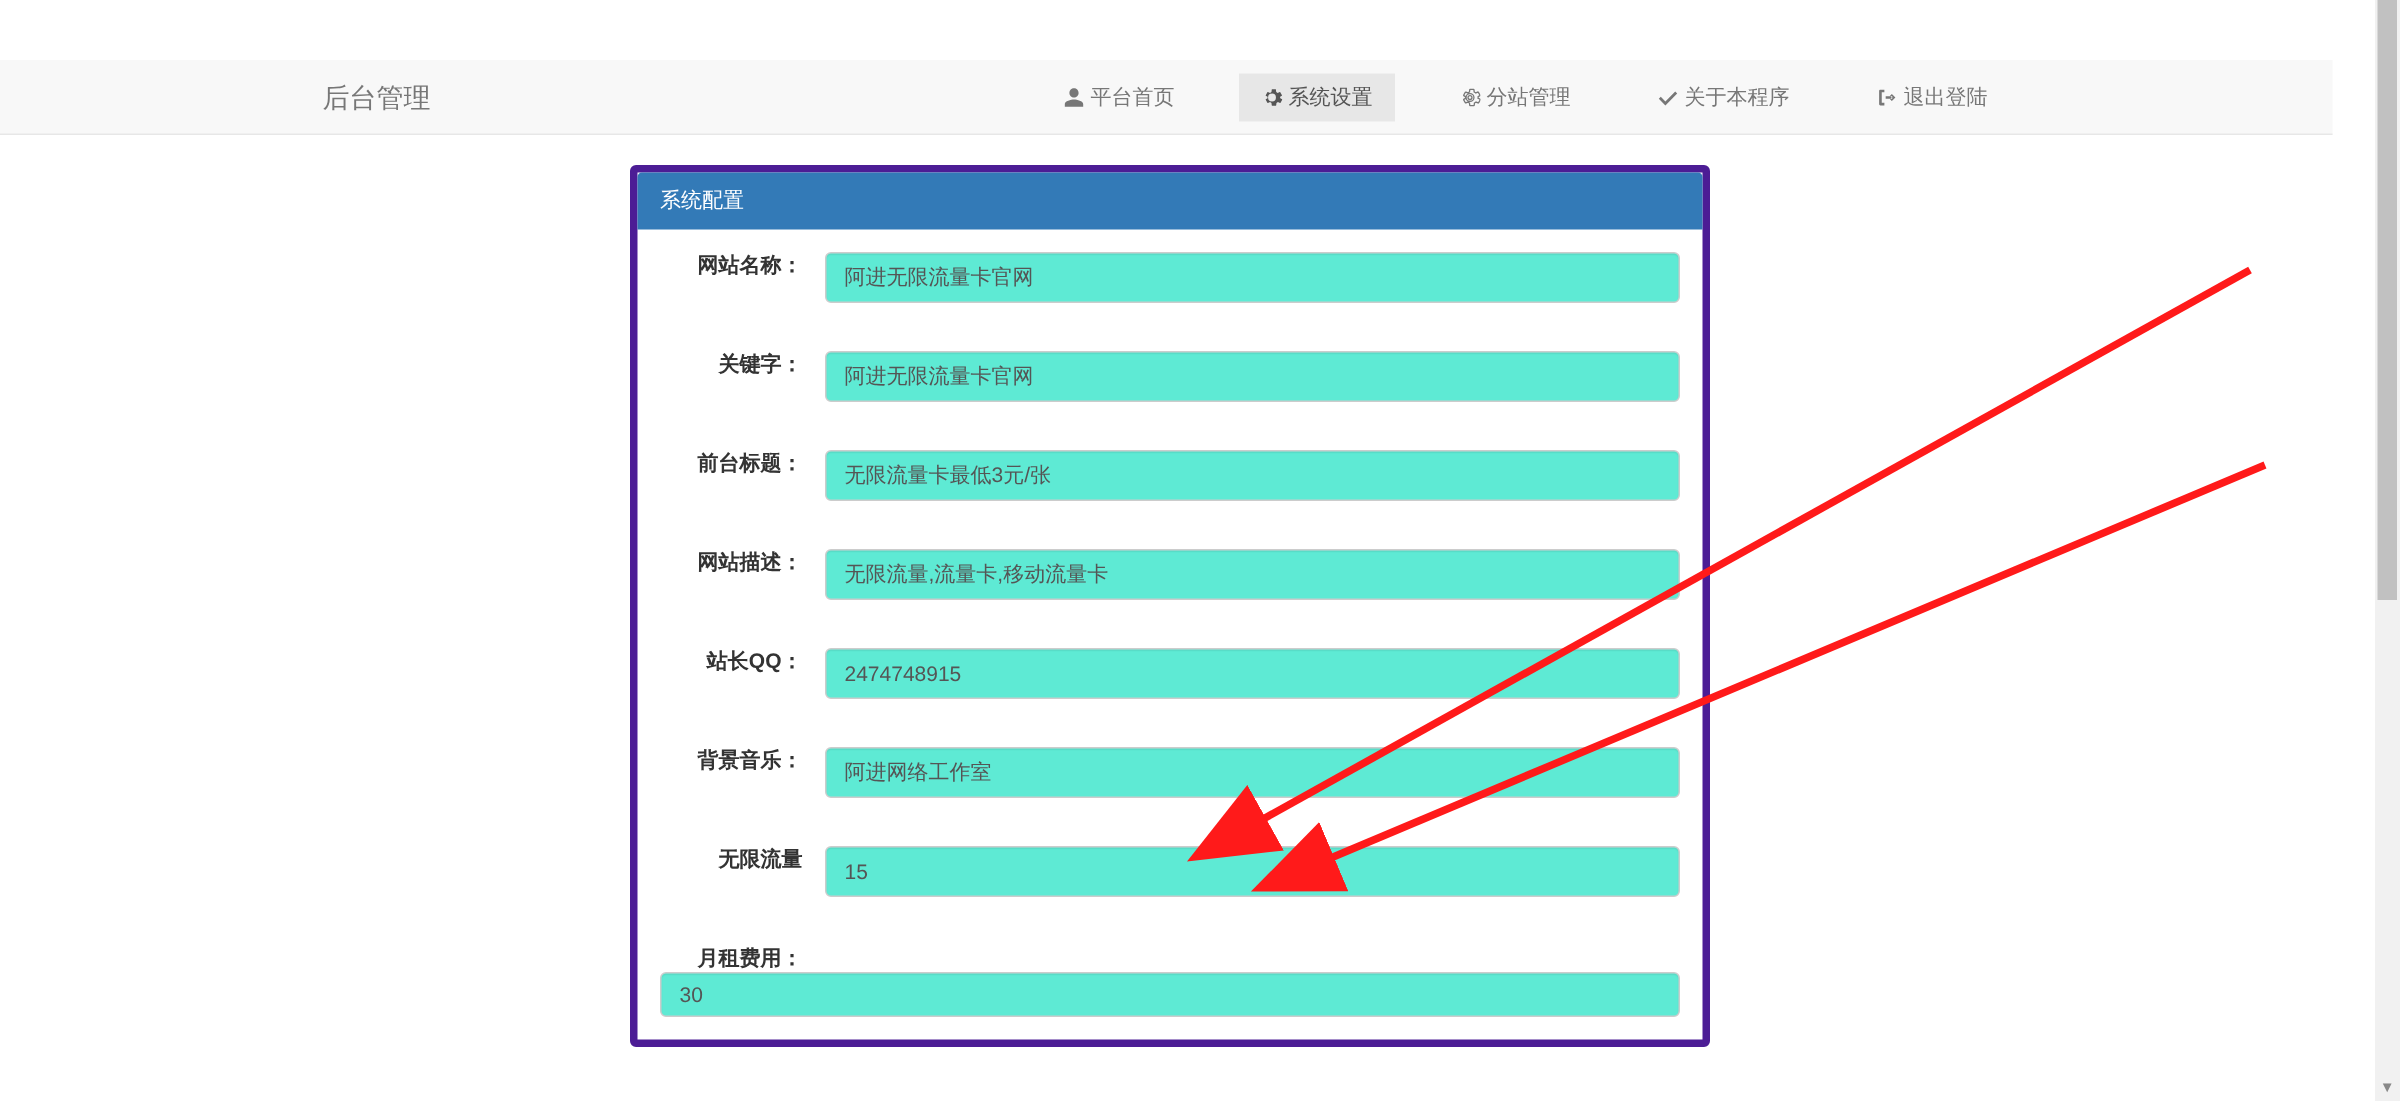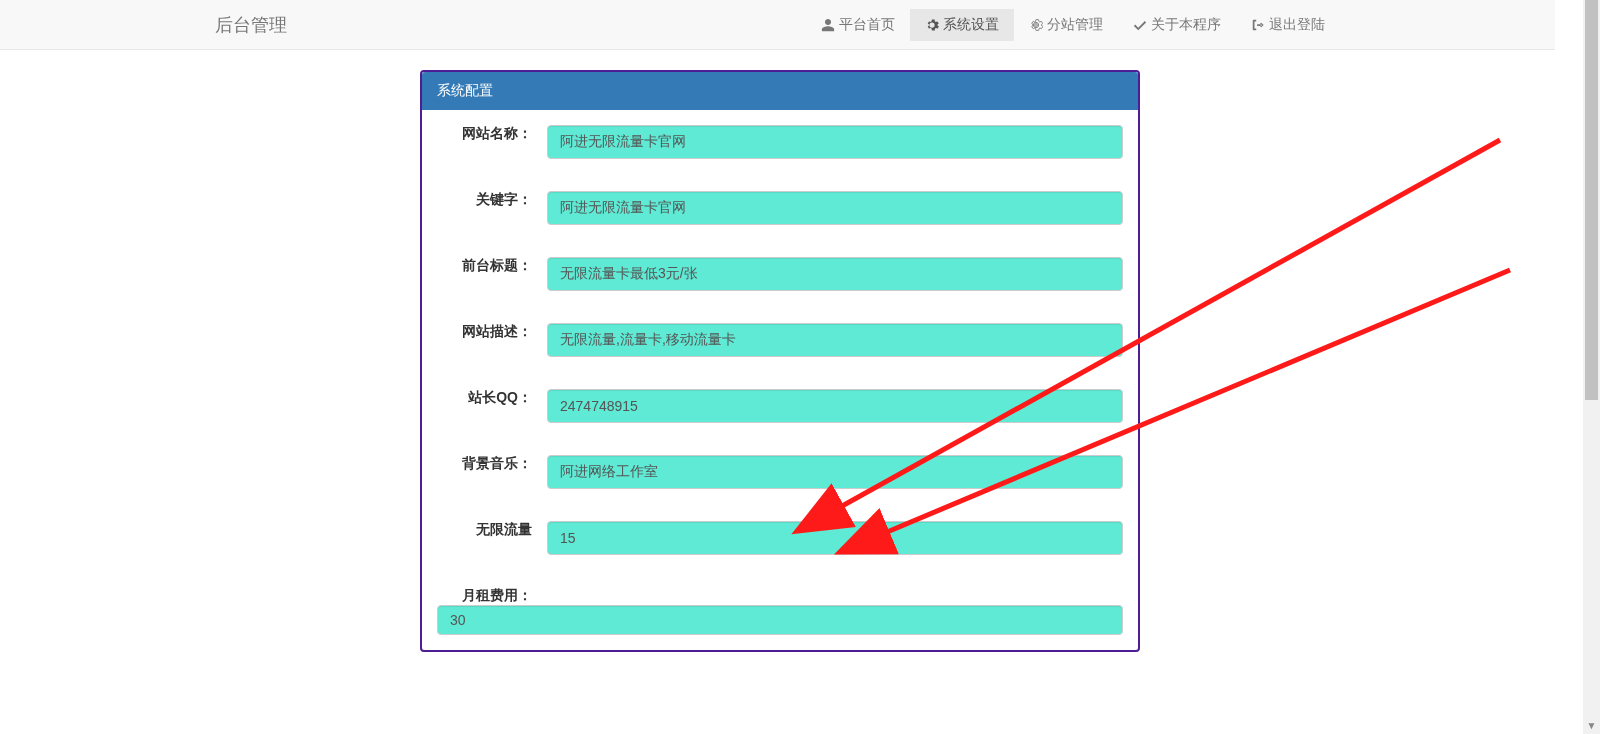--- a/index.html
+++ b/index.html
@@ -6,20 +6,21 @@
     body {
       font-family: "Helvetica Neue", Helvetica, Arial, "Microsoft YaHei", sans-serif;
       font-size: 14px;
       background: #fff;
       color: #333;
       overflow-x: hidden;
     }
     .viewport {
       width: 1555px;
       position: relative;
+      margin-top: 40px;
     }
     .navbar {
       background: #f8f8f8;
       border-bottom: 1px solid #e7e7e7;
       height: 50px;
       display: flex;
       align-items: center;
       padding: 0 15px;
       position: relative;
     }
@@ -28,40 +29,41 @@
       font-size: 18px;
       padding: 0 15px;
       margin-left: 185px;
     }
     .navbar-nav {
       margin-left: auto;
       display: flex;
       align-items: stretch;
       height: 32px;
       margin-right: 200px;
+      gap: 28px;
     }
     .nav-item {
       display: flex;
       align-items: center;
       padding: 0 15px;
       color: #777;
       cursor: pointer;
       gap: 4px;
     }
     .nav-item.active { background: #e7e7e7; color: #555; }
     .nav-icon { display: inline-flex; width: 14px; height: 14px; }
     .nav-icon svg { width: 14px; height: 14px; fill: currentColor; }
 
     .container {
       width: 720px;
       margin: 20px auto 0 420px;
       position: relative;
     }
     .panel {
-      border: 2px solid #4c1d95;
+      border: 5px solid #4c1d95;
       border-radius: 4px;
       background: #fff;
     }
     .panel-heading {
       background: #337ab7;
       color: #fff;
       padding: 10px 15px;
       border-top-left-radius: 3px;
       border-top-right-radius: 3px;
       font-size: 14px;

